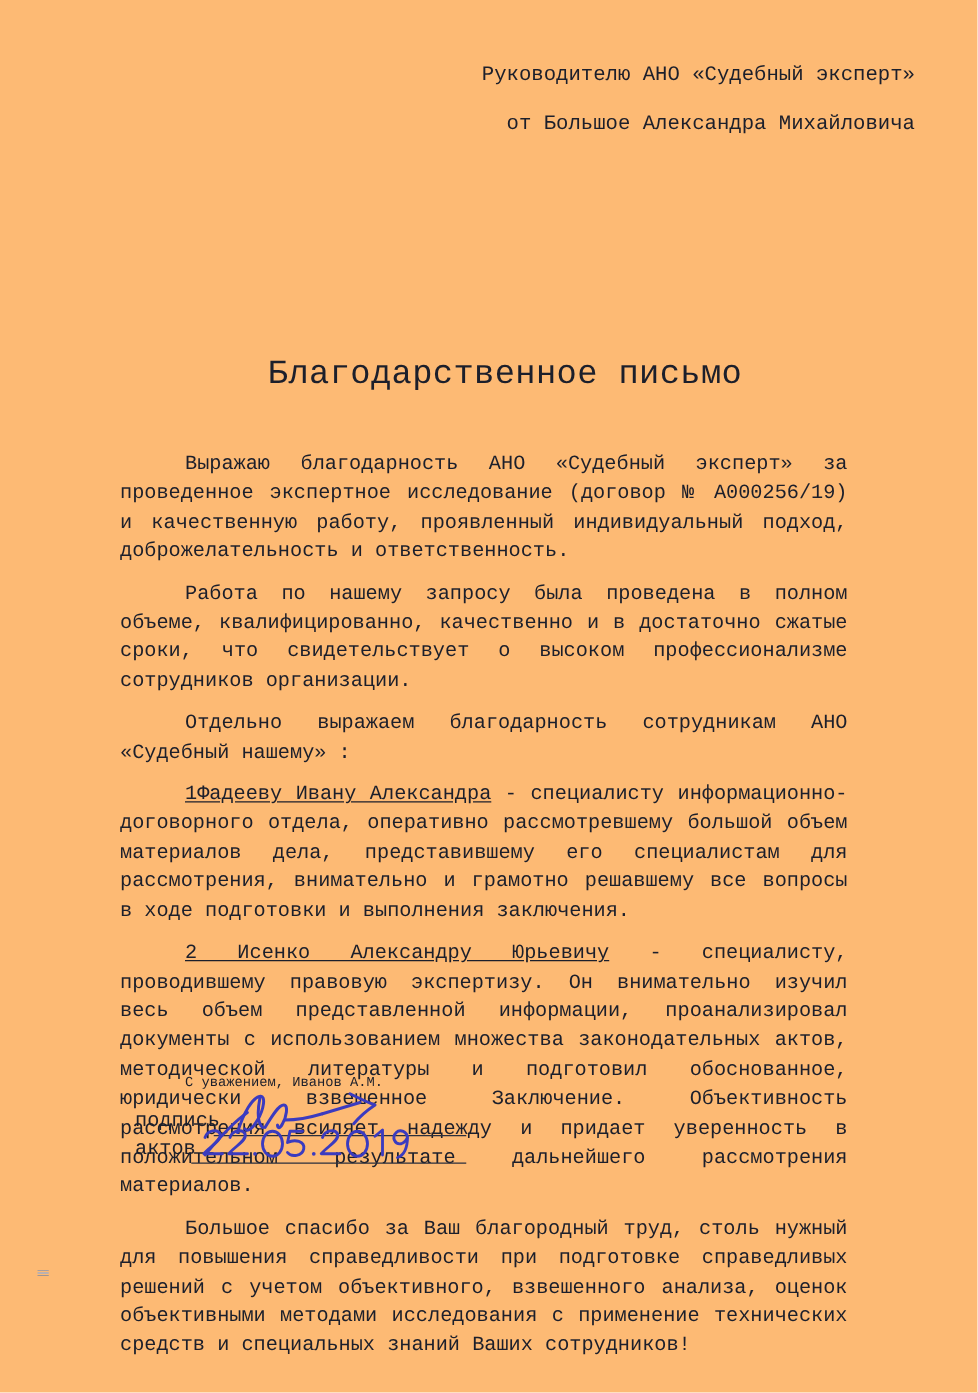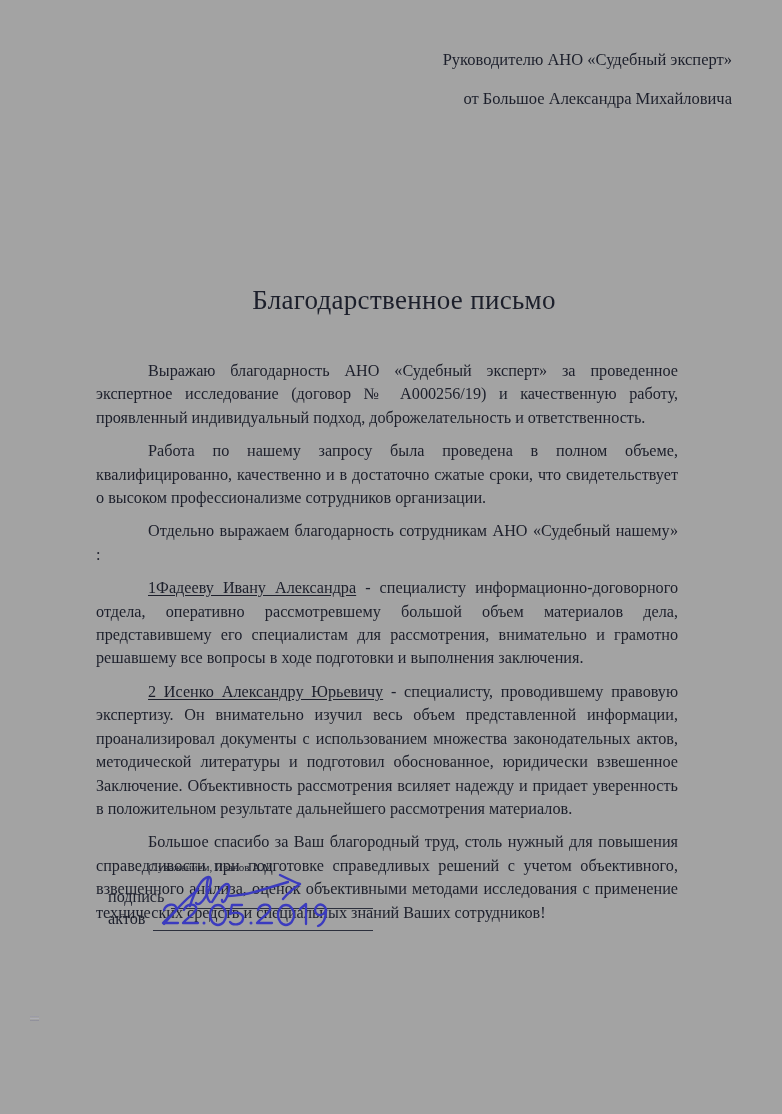--- a/index.html
+++ b/index.html
@@ -5,22 +5,22 @@
 <style>
   html, body {
     margin: 0;
     padding: 0;
     background: #ffffff;
   }
   .page {
     position: relative;
     width: 782px;
     height: 1114px;
-    background: #a3a3a3;
-    font-family: Liberation Serif, serif;
+    background: #fdba74;
+    font-family: Liberation Mono, monospace;
     color: #1c1f2b;
     overflow: hidden;
     box-sizing: border-box;
   }
 
   
   .addressee {
     position: absolute;
     top: 52px;
     right: 50px;

